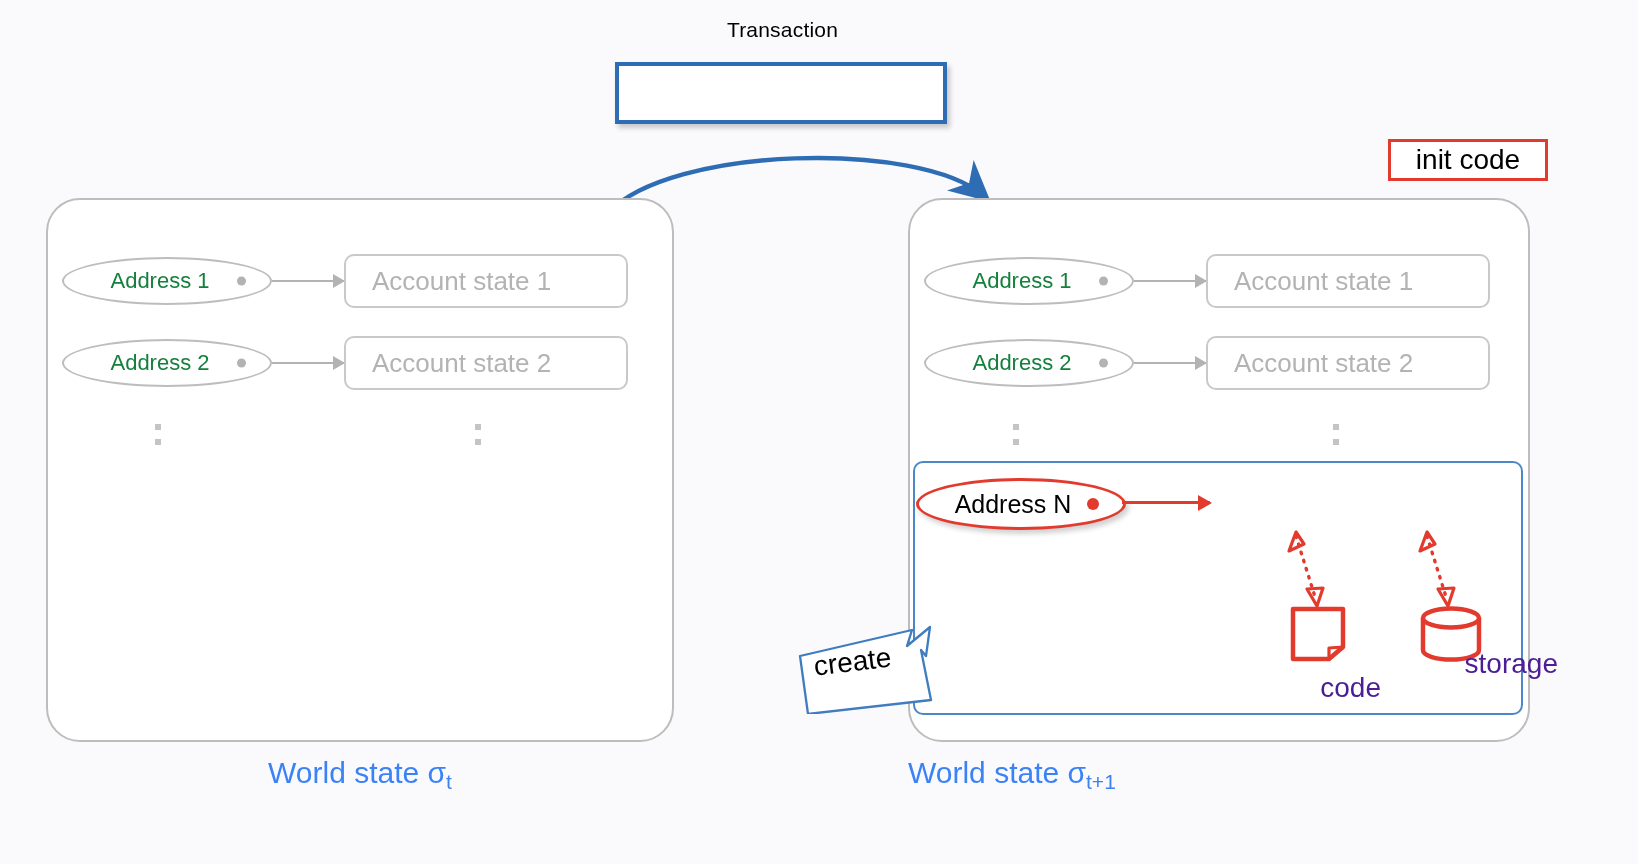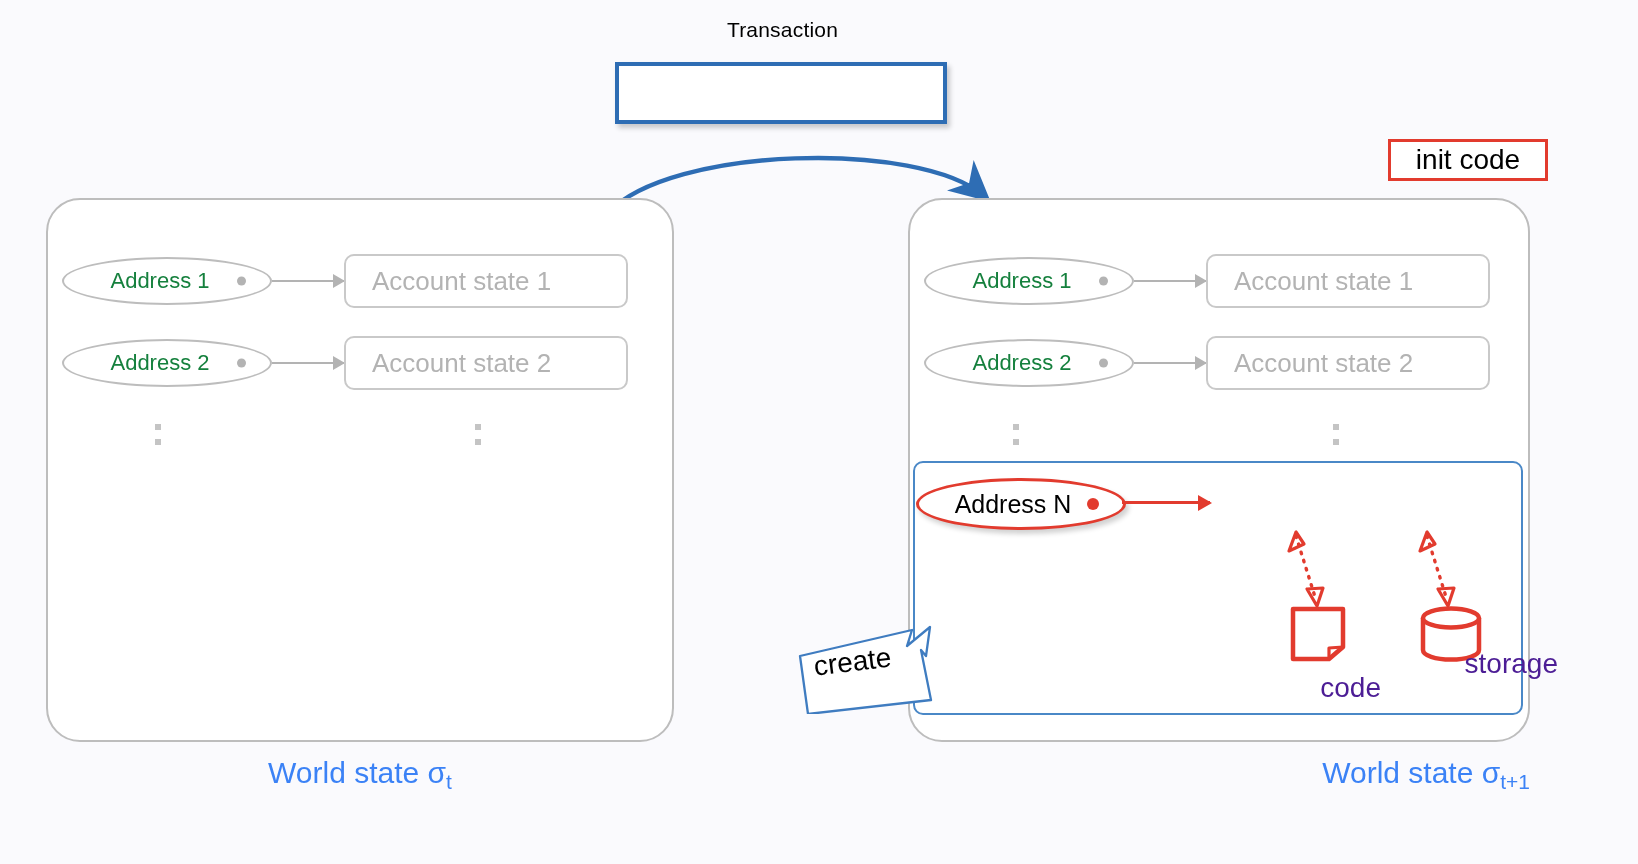--- a/index.html
+++ b/index.html
@@ -53,21 +53,21 @@
   }
   #world-left  { left: 46px;  top: 198px; width: 628px; height: 544px; }
   #world-right { left: 908px; top: 198px; width: 622px; height: 544px; }
 
   .world-label {
     font-size: 30px;
     color: #3b82f6;
     white-space: nowrap;
   }
   #label-left  { left: 46px;  top: 756px; width: 628px; text-align: center; }
-  #label-right { left: 908px; top: 756px; width: 622px; text-align: right; }
+  #label-right { left: 908px; top: 756px; width: 622px; text-align: left; }
   .sigma { font-size: 30px; }
   .sub   { font-size: 21px; vertical-align: -6px; }
 
   
   .addr-ellipse {
     border: 2.5px solid #bdbdbd;
     border-radius: 50%;
     background: #ffffff;
     box-sizing: border-box;
     display: flex; align-items: center;

